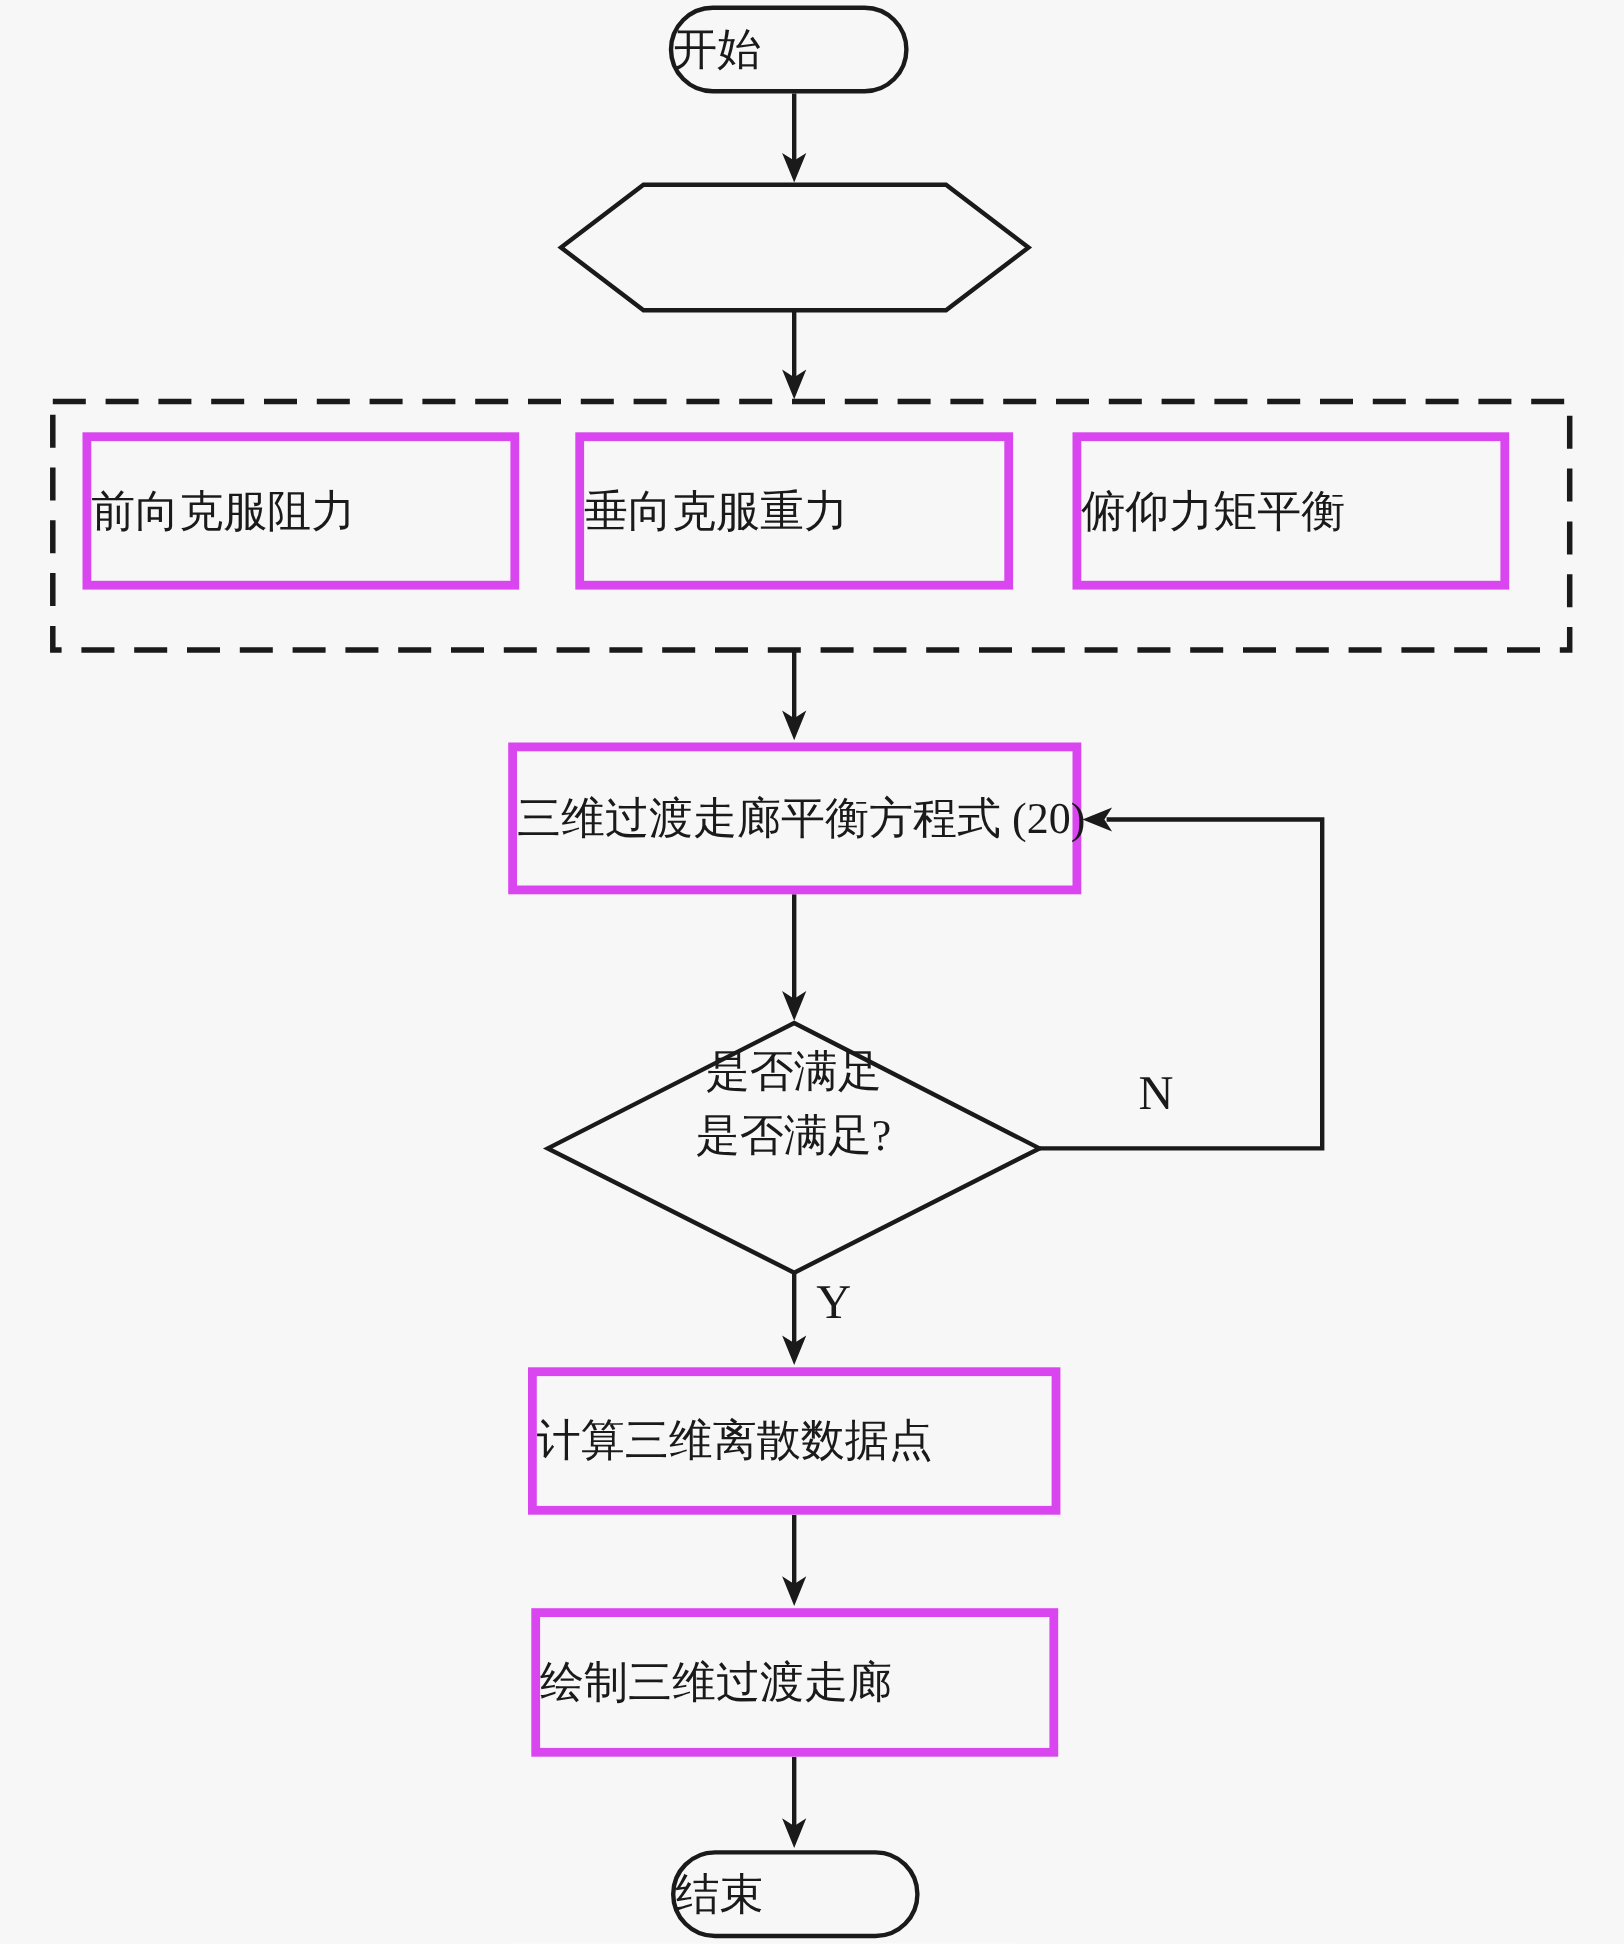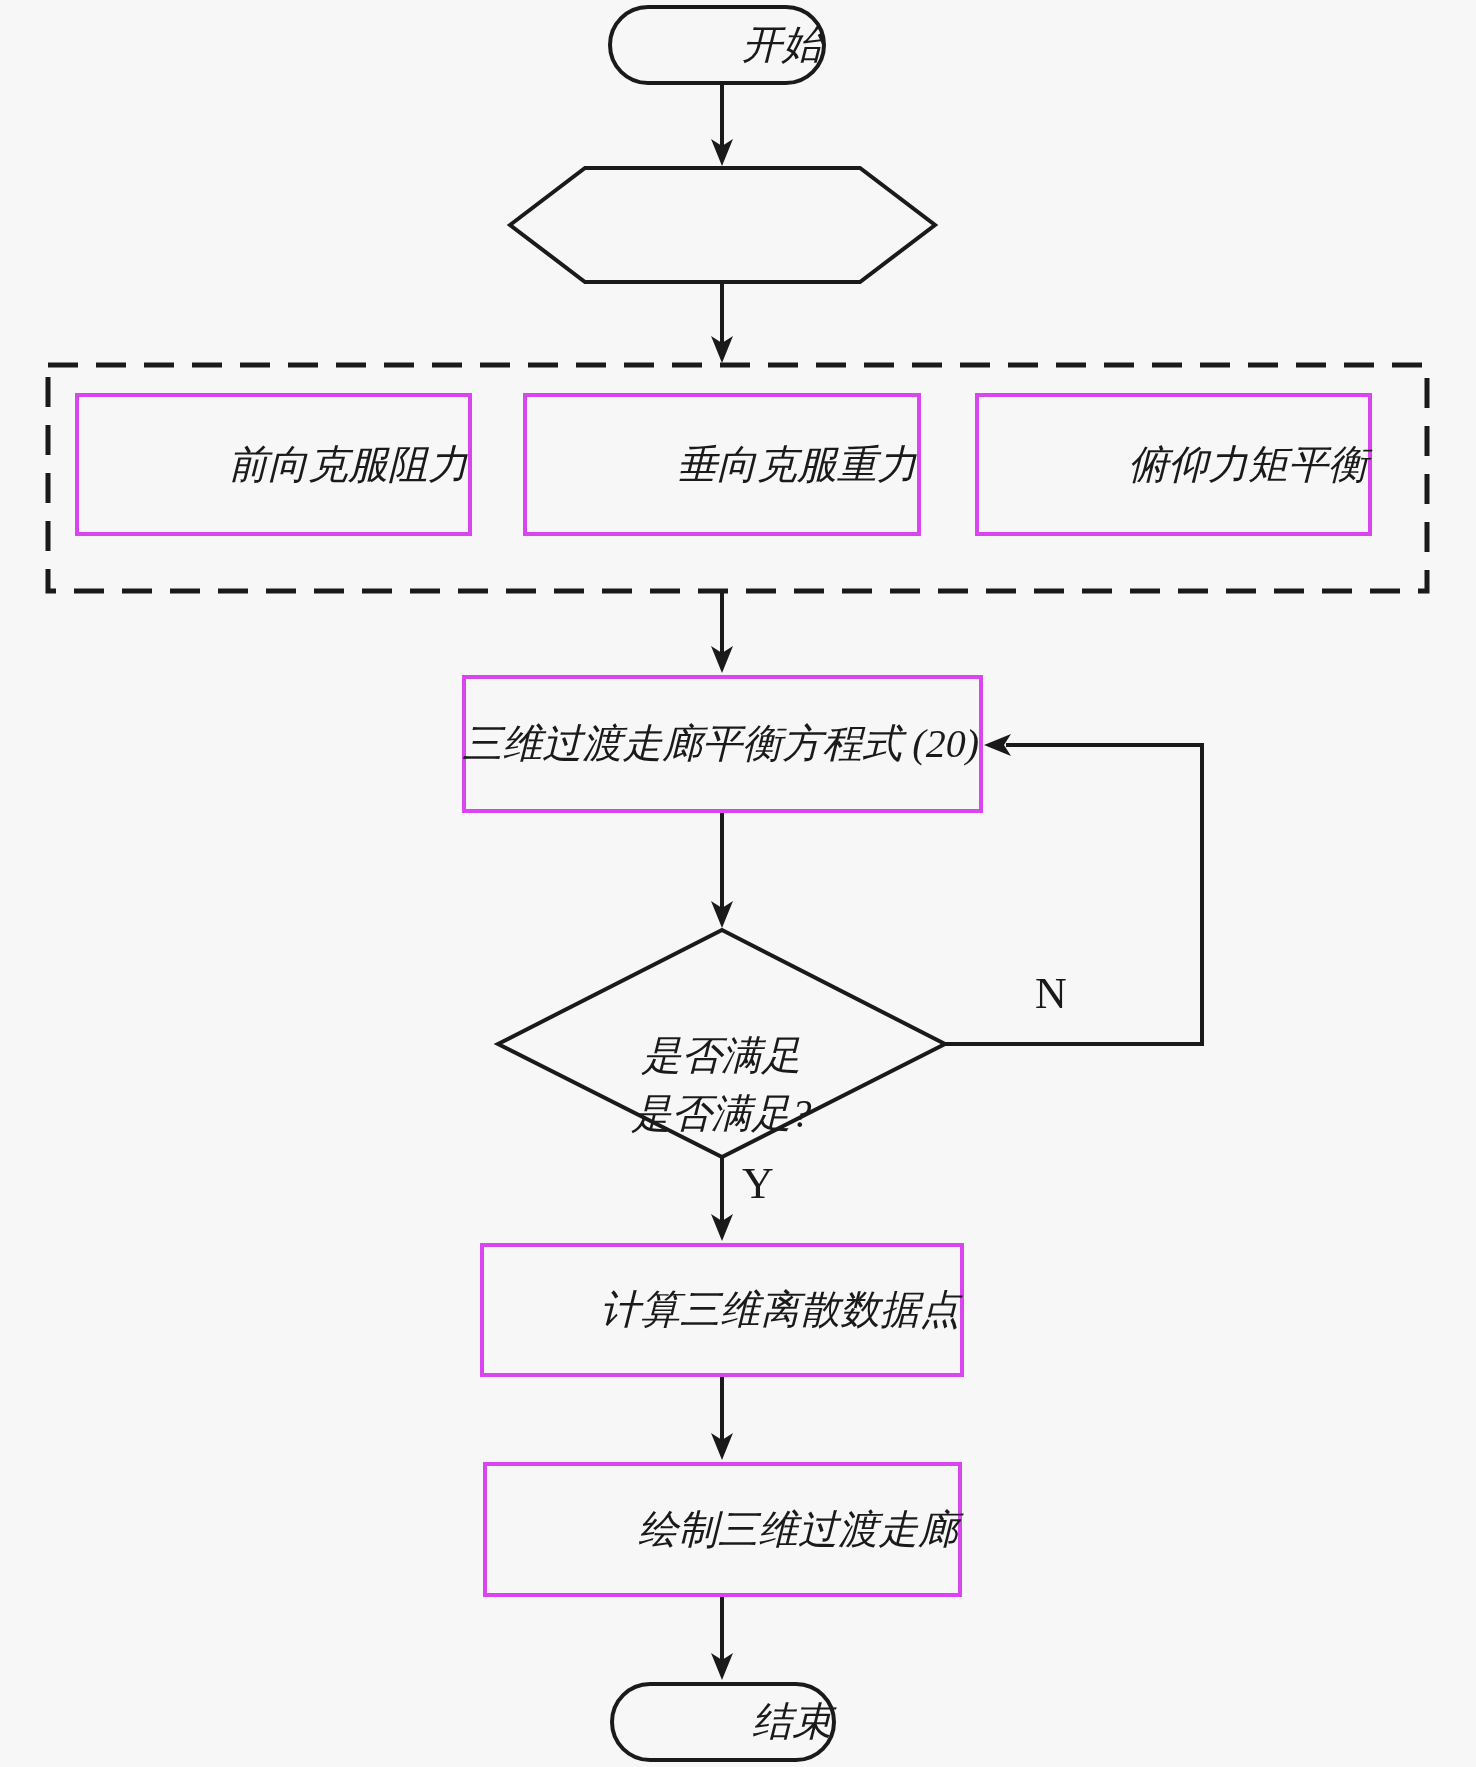--- a/index.html
+++ b/index.html
@@ -7,35 +7,34 @@
   .canvas{
     position:relative;
     width:1476px;height:1767px;
     background:#f7f7f7;
     overflow:hidden;
     color:#1a1a1a;
   }
   svg.wires{position:absolute;left:0;top:0;width:1476px;height:1767px;}
   .node{
     position:absolute;
-    display:flex;align-items:center;justify-content:flex-end;
+    display:flex;align-items:center;justify-content:flex-start;
     box-sizing:border-box;
     font-size:40px;
     text-align:center;
     line-height:1.45;
     white-space:nowrap;
-    font-style:italic;
   }
   .terminal{
     border:4px solid #1a1a1a;
     border-radius:42px;
     background:#f7f7f7;
   }
   .rect-node{
-    border:4px solid #d946ef;
+    border:8px solid #d946ef;
     background:#f7f7f7;
   }
   .ghost{ 
     background:transparent;
     flex-direction:column;
   }
   .edge-label{
     position:absolute;
     font-size:44px;
     color:#1a1a1a;

